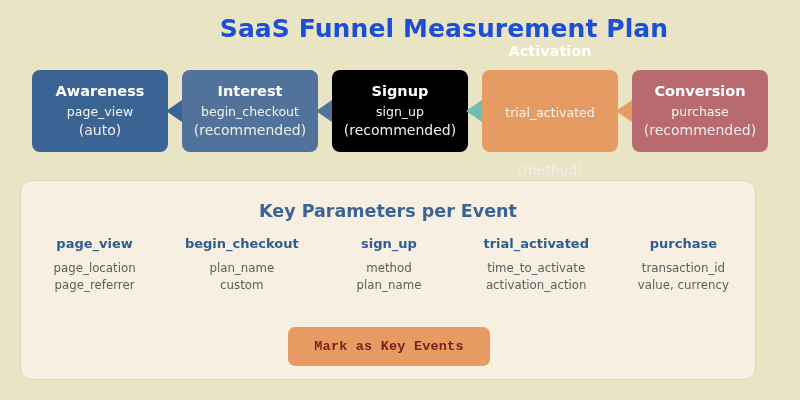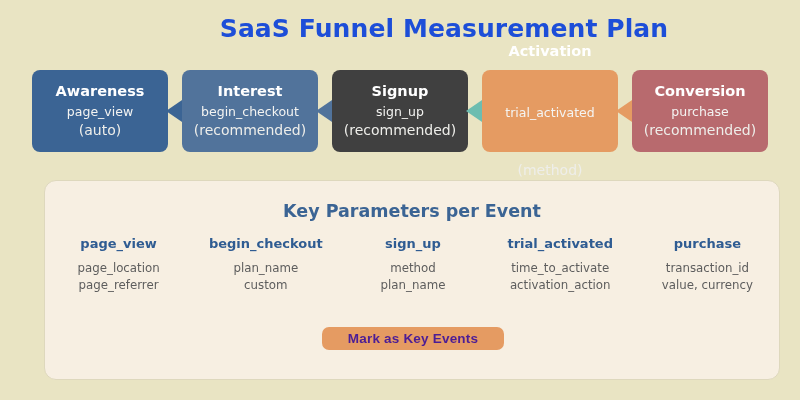--- a/index.html
+++ b/index.html
@@ -81,21 +81,21 @@
     width: 0;
     height: 0;
     border-top: 13px solid transparent;
     border-bottom: 13px solid transparent;
     border-right: 19px solid #3b6494;
   }
 
   
   .panel {
     position: absolute;
-    left: 44px;
+    left: 20px;
     top: 180px;
     width: 736px;
     height: 200px;
     box-sizing: border-box;
     background: #f7efe2;
     border: 1px solid #ded8bd;
     border-radius: 12px;
   }
   .panel-title {
     margin-top: 20px;
@@ -135,27 +135,27 @@
   .cta-wrap {
     position: absolute;
     top: 146px;
     left: 0;
     width: 736px;
     display: flex;
     justify-content: center;
   }
   .cta-button {
     background: #e59b62;
-    color: #4c1d95;
+    color: #7f1d1d;
     font-size: 13.5px;
     font-weight: bold;
     border: none;
     border-radius: 7px;
-    padding: 4px 26px;
-    font-family: Liberation Sans, sans-serif;
+    padding: 12px 26px;
+    font-family: Liberation Mono, monospace;
     cursor: pointer;
     letter-spacing: 0.2px;
   }
 </style>
 </head>
 <body style="background: rgb(233, 228, 195);">
 
 <div class="page-title" style="color: #1d4ed8; margin-left: 44px;">SaaS Funnel Measurement Plan</div>
 
 <div class="funnel">
@@ -173,21 +173,21 @@
   <div class="stage" style="background: rgb(81, 115, 155); justify-content: center;">
     <div class="stage-name">Interest</div>
     <div class="stage-event">begin_checkout</div>
     <div class="stage-tag">(recommended)</div>
   </div>
 
   <div class="connector">
     <div class="arrow-left" style="border-right-color: rgb(81, 115, 155);"></div>
   </div>
 
-  <div class="stage" style="background: #404040;">
+  <div class="stage" style="background: #000000;">
     <div class="stage-name">Signup</div>
     <div class="stage-event">sign_up</div>
     <div class="stage-tag">(recommended)</div>
   </div>
 
   <div class="connector">
     <div class="arrow-left" style="border-right-color: rgb(109, 189, 176);"></div>
   </div>
 
   <div class="stage" style="background: rgb(229, 155, 98); gap: 40px;">

